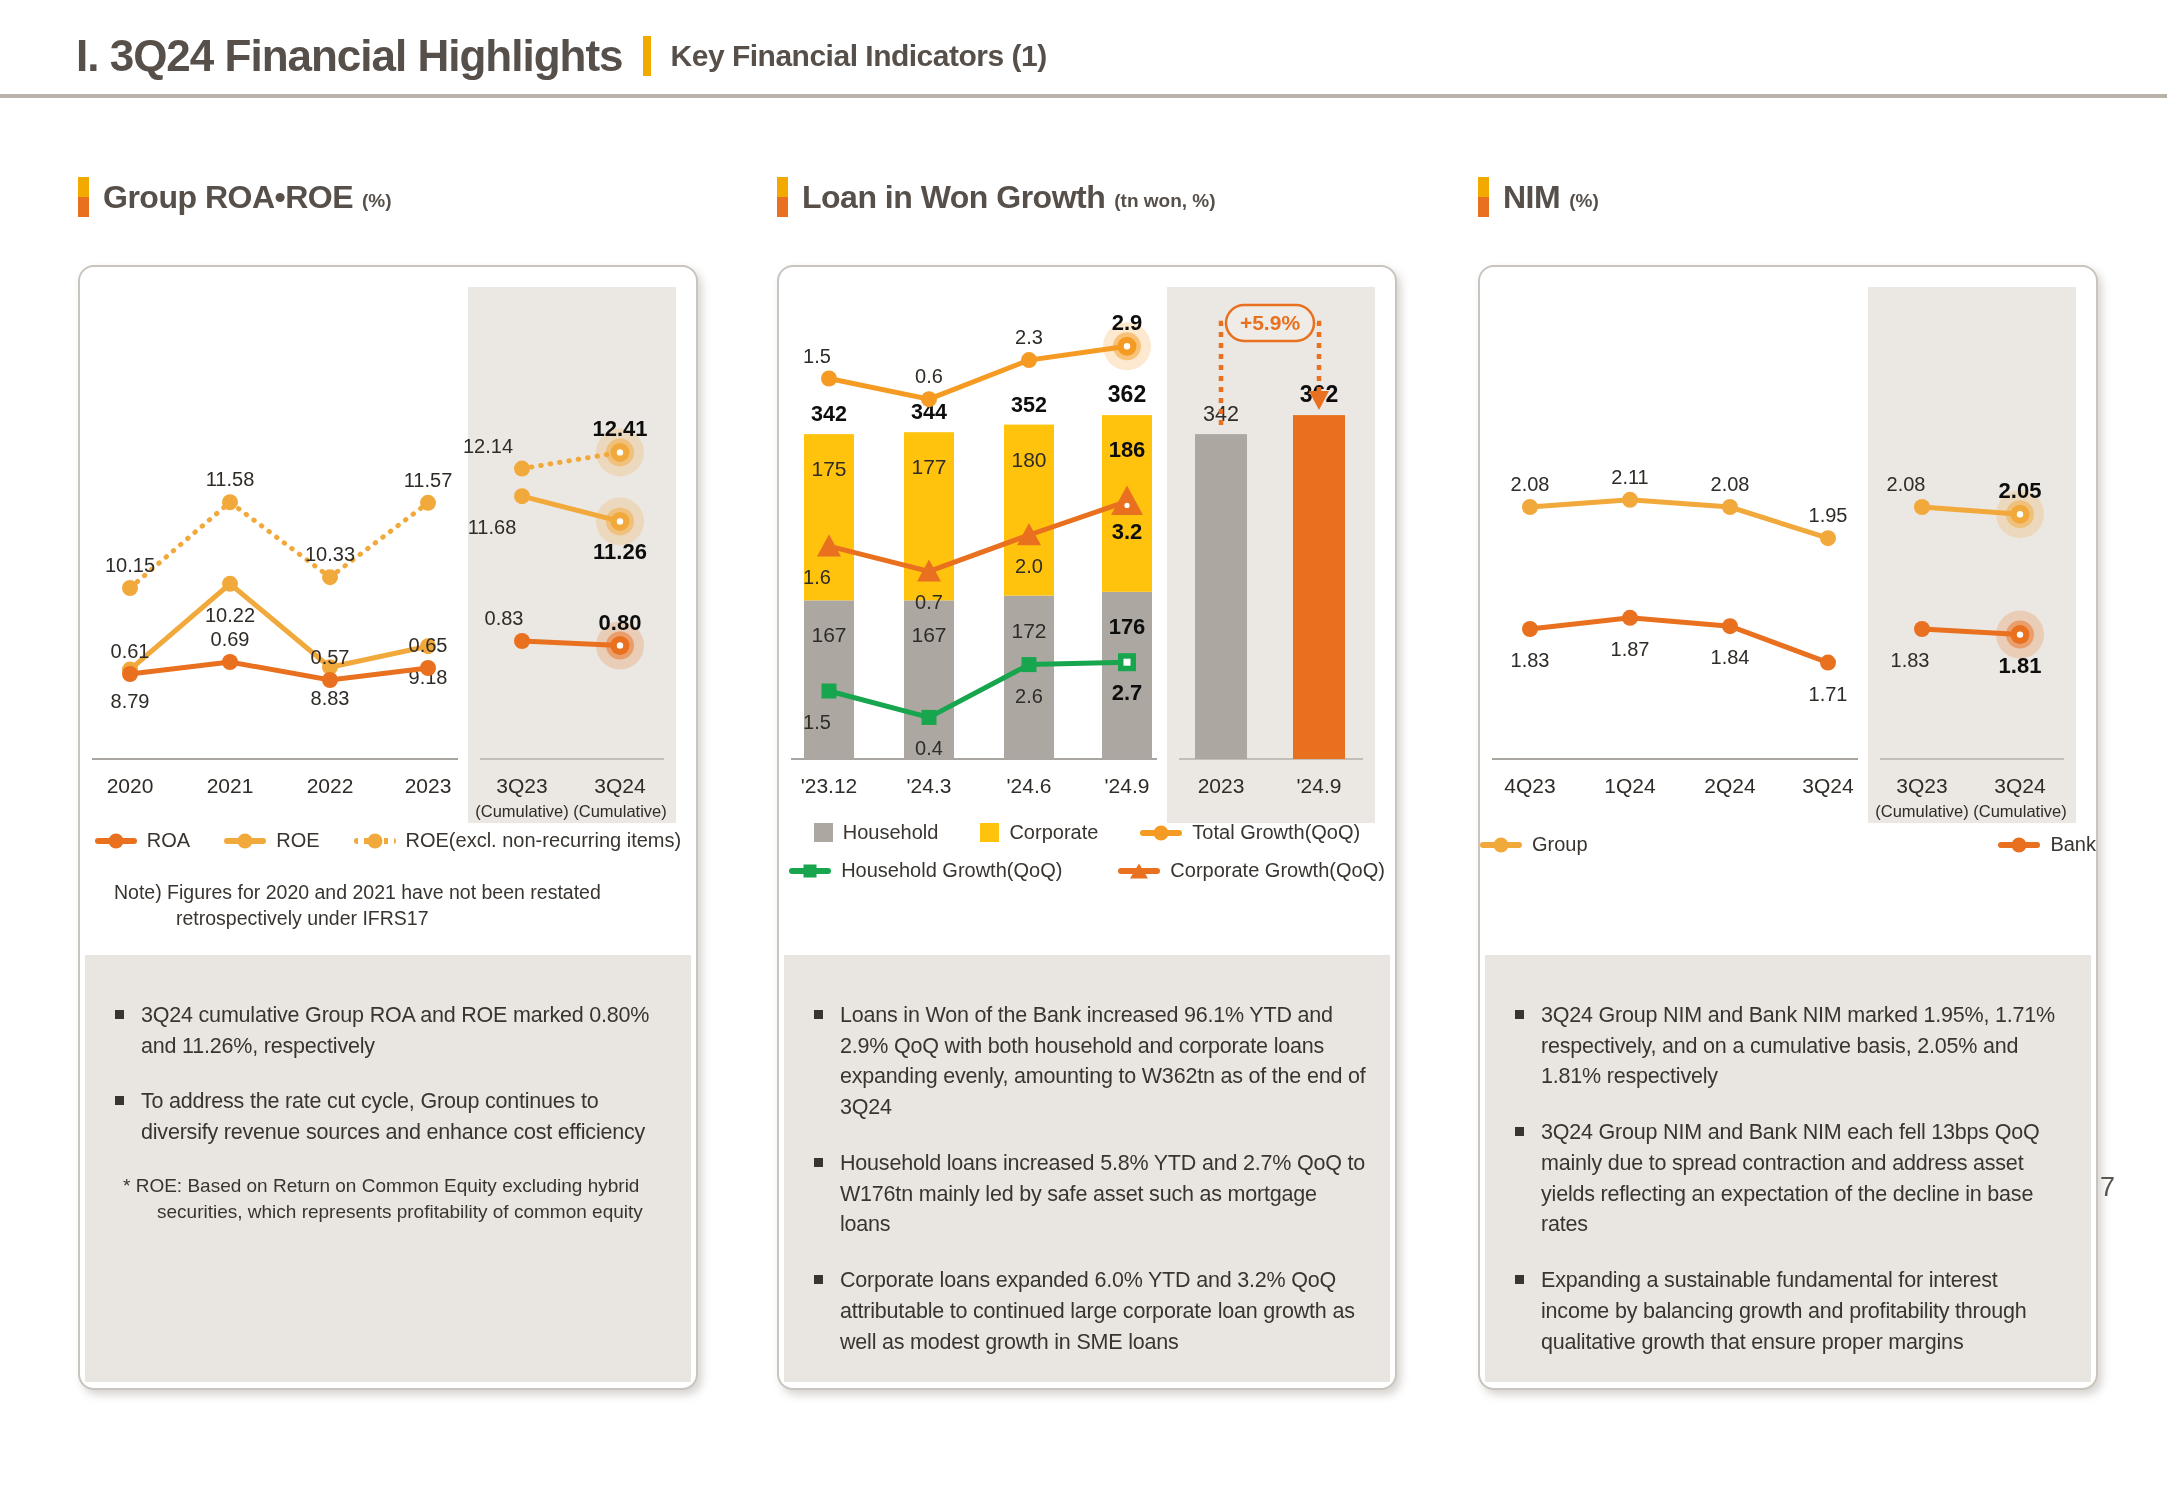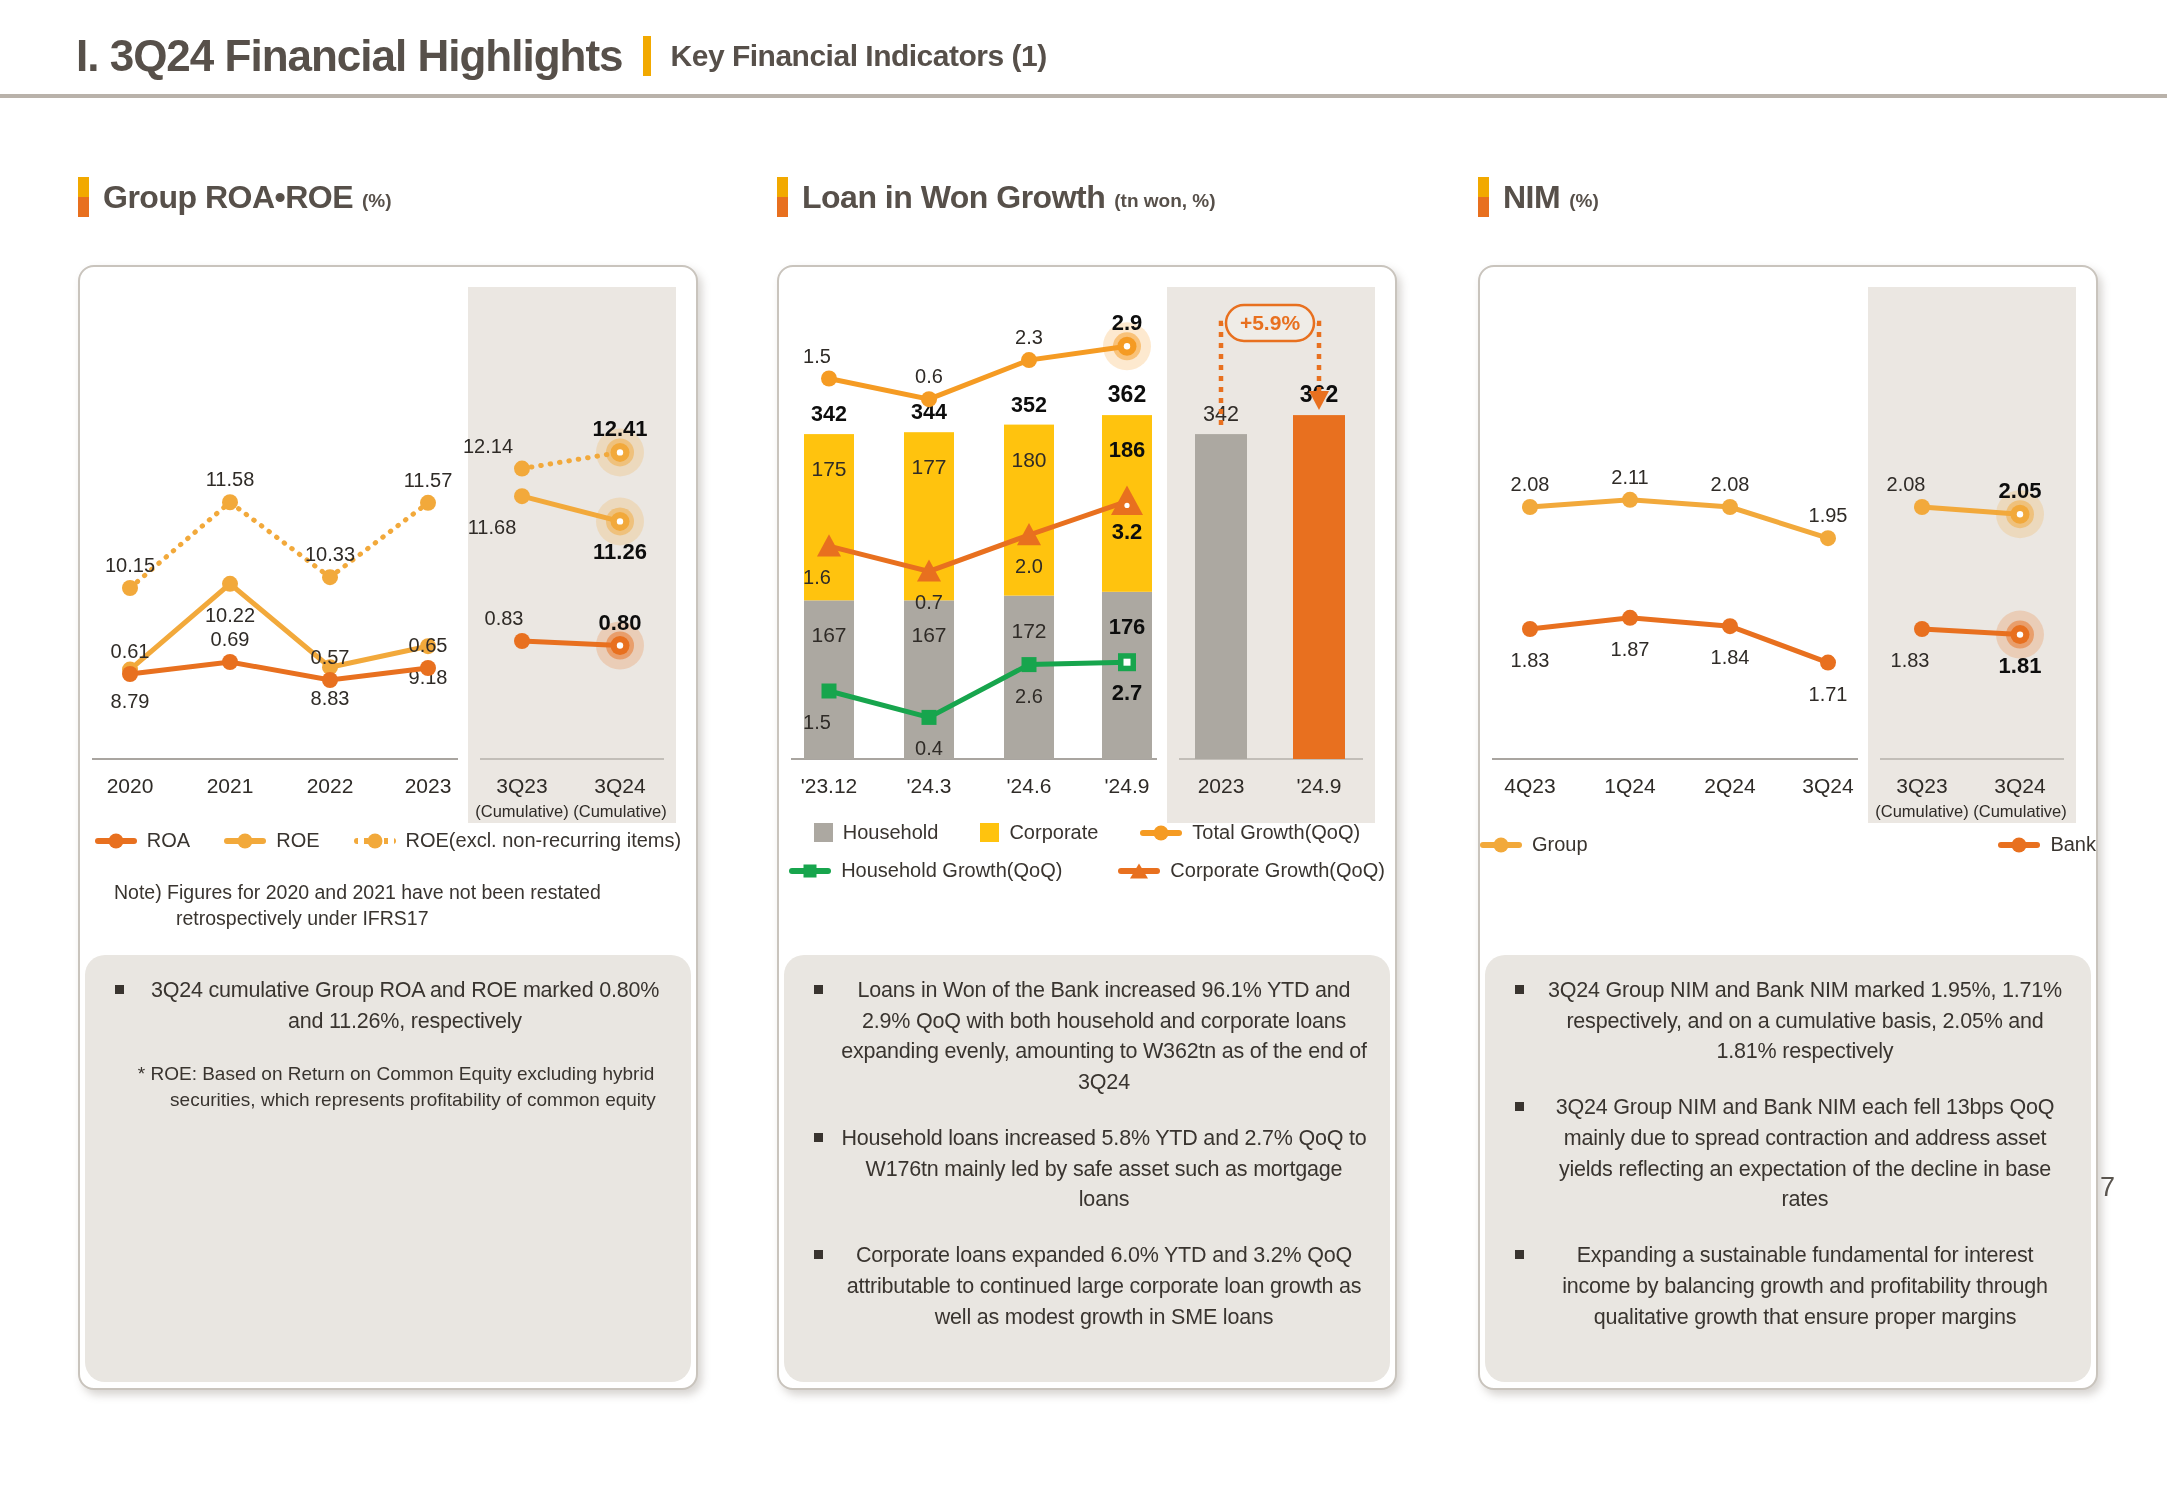--- a/index.html
+++ b/index.html
@@ -48,21 +48,21 @@
   .sw-hh { background:#ACA8A1; } .sw-corp { background:#FFC30E; }
   .lgd1 { top:562px; justify-content:center; gap:34px; }
   .note1 { position:absolute; top:612px; left:34px; width:500px; font-size:19.5px; color:#39342F;
     line-height:1.35; padding-left:62px; text-indent:-62px; }
   .lgd2a { top:554px; justify-content:center; gap:42px; }
   .lgd2b { top:592px; justify-content:center; gap:56px; }
   .lgd3 { top:566px; justify-content:space-between; }
 
   
   .bullets { position:absolute; left:5px; right:5px; top:688px; bottom:6px;
-    background:#E9E6E1; border-radius:20px; padding:20px 22px 0 26px;text-align:center; }
+    background:#E9E6E1; border-radius:0; padding:45px 22px 0 26px; }
   .bullets ul { list-style:none; }
   .bullets li { position:relative; font-size:21.5px; line-height:1.43; color:#39342F;
     padding-left:30px; margin-bottom:25px; letter-spacing:-0.2px; }
   .bullets li::before { content:""; position:absolute; left:4px; top:10px; width:9px; height:9px; background:#39342F; }
   .footnote { font-size:19px; color:#39342F; line-height:1.35; padding-left:46px; text-indent:-34px; margin-top:2px; }
 </style>
 </head>
 <body>
 
 <div class="page">
@@ -156,20 +156,21 @@
         </span>
         <span class="lg">
           <span class="ic-line ic-dotted"></span>
           <span>ROE(excl. non-recurring items)</span>
         </span>
       </div>
       <div class="note1">Note) Figures for 2020 and 2021 have not been restated retrospectively under IFRS17</div>
       <div class="bullets">
         <ul>
           <li>3Q24 cumulative Group ROA and ROE marked 0.80% and 11.26%, respectively</li>
+          <li>To address the rate cut cycle, Group continues to diversify revenue sources and enhance cost efficiency</li>
         </ul>
         <div class="footnote">* ROE: Based on Return on Common Equity excluding hybrid securities, which represents profitability of common equity</div>
       </div>
     </div>
   </div>
 
   <div class="panel p2">
     <div class="sec-title">
       <span class="sec-bar"></span>
       <span class="sec-text">Loan in Won Growth</span>

